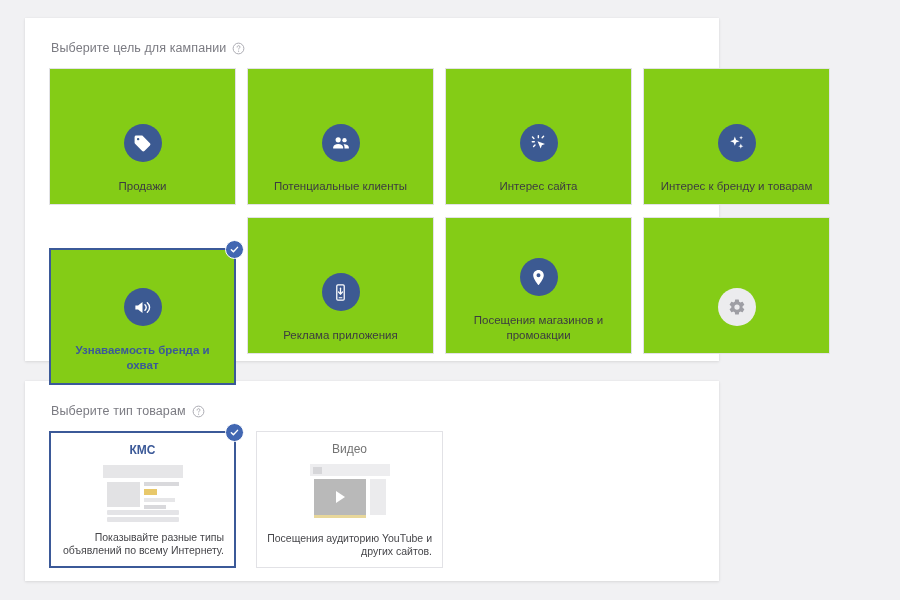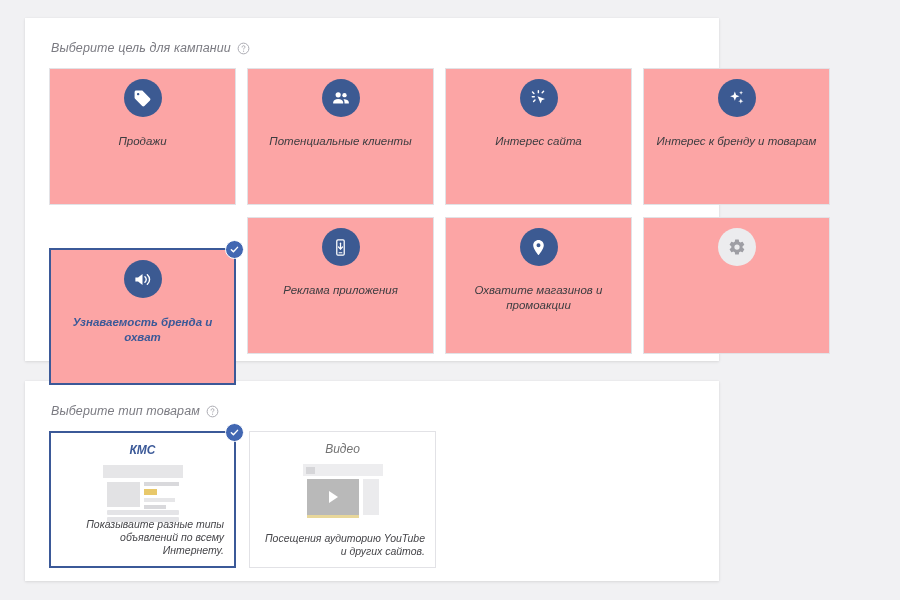--- a/index.html
+++ b/index.html
@@ -15,21 +15,20 @@
     background: #f1f1f3;
     font-family: "Liberation Sans", "DejaVu Sans", sans-serif;
     -webkit-font-smoothing: antialiased;
   }
 
   .page {
     position: relative;
     width: 744px;
     height: 600px;
     padding: 18px 25px;
-    font-style: italic;
   }
 
   
   .panel {
     background: #ffffff;
     box-shadow: 0 1px 3px rgba(0,0,0,0.10), 0 0 1px rgba(0,0,0,0.06);
     padding: 22px 24px 20px 24px;
   }
   .panel--goals { height: 343px; }
   .panel--types { margin-top: 20px; height: 200px; }
@@ -63,25 +62,25 @@
   .goal-grid {
     display: grid;
     grid-template-columns: repeat(4, 187px);
     gap: 12px 11px;
   }
 
   .goal-card {
     position: relative;
     height: 137px;
     border: 1px solid #e2e2e6;
-    background: #fca5a5;
+    background: #84cc16;
     display: flex;
     flex-direction: column;
     align-items: center;
-    justify-content: flex-start;
+    justify-content: flex-end;
     padding: 10px 12px;
     cursor: pointer;
   }
   .goal-card.is-selected {
     border: 2px solid #3b5998;
     margin-top: 31px;
   }
 
   .goal-icon {
     width: 38px;
@@ -122,21 +121,21 @@
     display: flex;
     align-items: center;
     justify-content: center;
   }
   .check-badge svg { display: block; }
 
   
   .type-grid {
     display: grid;
     grid-template-columns: repeat(4, 187px);
-    gap: 13px;
+    gap: 20px;
   }
   .type-card {
     position: relative;
     height: 137px;
     border: 1px solid #e2e2e6;
     background: #fff;
     display: flex;
     flex-direction: column;
     align-items: center;
     padding: 10px 10px 9px 10px;
@@ -354,21 +353,21 @@
         </span>
         <span class="goal-label">Реклама приложения</span>
       </div>
 
       <div class="goal-card">
         <span class="goal-icon">
           <svg width="19" height="19" viewBox="0 0 24 24" fill="#ffffff">
             <path d="M12 2.4c-3.7 0-6.7 3-6.7 6.7 0 5 6.7 12.5 6.7 12.5s6.7-7.5 6.7-12.5c0-3.7-3-6.7-6.7-6.7zm0 9.2a2.5 2.5 0 110-5 2.5 2.5 0 010 5z"></path>
           </svg>
         </span>
-        <span class="goal-label">Охватите магазинов и промоакции</span>
+        <span class="goal-label">Посещения магазинов и промоакции</span>
       </div>
 
       <div class="goal-card">
         <span class="goal-icon is-muted">
           <svg width="18" height="18" viewBox="0 0 24 24" fill="#9e9ea4">
             <path d="M19.4 13c.04-.33.06-.66.06-1s-.02-.67-.06-1l2.1-1.65a.5.5 0 00.12-.64l-2-3.46a.5.5 0 00-.6-.22l-2.5 1a7.3 7.3 0 00-1.72-1l-.38-2.65a.5.5 0 00-.5-.42h-4a.5.5 0 00-.5.42l-.38 2.65c-.62.25-1.2.59-1.72 1l-2.5-1a.5.5 0 00-.6.22l-2 3.46a.5.5 0 00.12.64L4.46 11c-.04.33-.06.66-.06 1s.02.67.06 1l-2.1 1.65a.5.5 0 00-.12.64l2 3.46c.13.22.4.3.6.22l2.5-1c.52.41 1.1.75 1.72 1l.38 2.65c.04.24.25.42.5.42h4c.25 0 .46-.18.5-.42l.38-2.65c.62-.25 1.2-.59 1.72-1l2.5 1c.2.08.47 0 .6-.22l2-3.46a.5.5 0 00-.12-.64L19.4 13zM12 15.5A3.5 3.5 0 1112 8.5a3.5 3.5 0 010 7z"></path>
           </svg>
         </span>
       </div>
 

